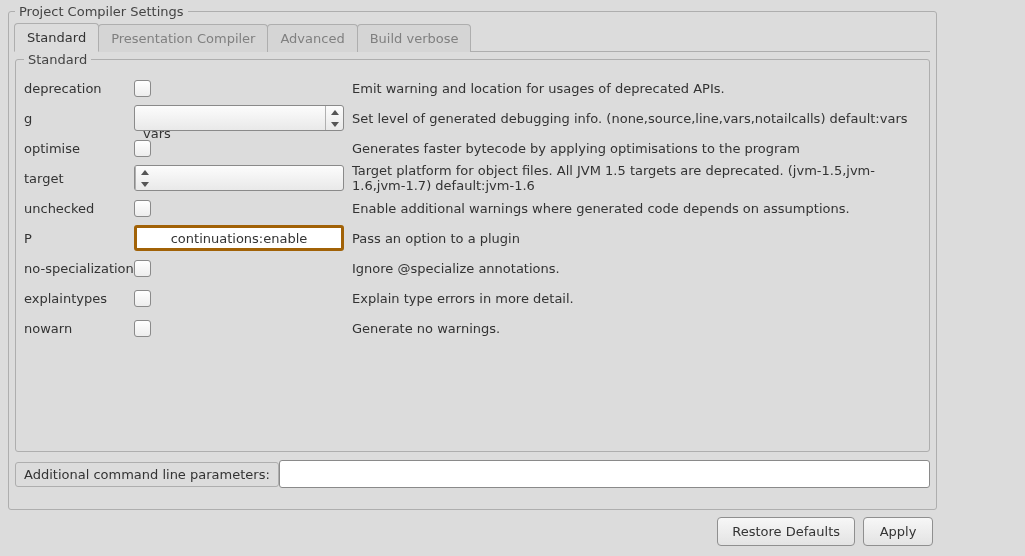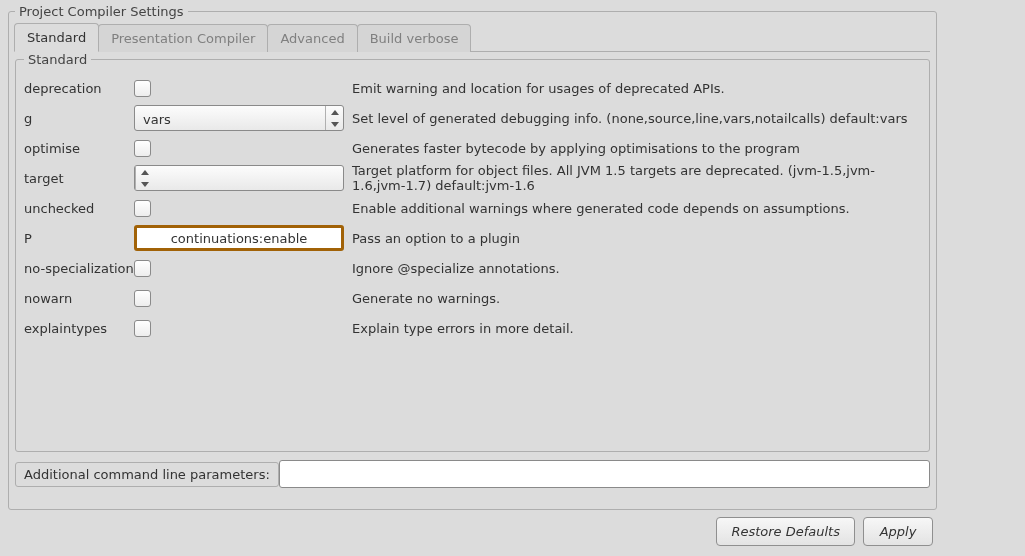--- a/index.html
+++ b/index.html
@@ -99,21 +99,21 @@
     display: flex;
     border: 1px solid #8a8a8a;
     border-radius: 3px;
     background: linear-gradient(#fcfcfc, #e9e9e9);
     height: 26px;
     align-items: stretch;
     cursor: pointer;
   }
   .select-text {
     flex: 1 1 auto;
-    padding: 6px 8px;
+    padding: 20px 8px;
     color: #333;
   }
   .spinner {
     width: 18px;
     border-left: 1px solid #b0b0b0;
     display: flex;
     flex-direction: column;
   }
   .spinner-up, .spinner-down {
     flex: 1 1 0;
@@ -167,21 +167,20 @@
     background: #fff;
     padding: 4px 8px;
     font: inherit;
   }
   .button-bar {
     position: absolute;
     right: 12px;
     bottom: 10px;
     display: flex;
     gap: 8px;
-    font-style: italic;
   }
   .btn {
     border: 1px solid #8f8f8f;
     border-radius: 4px;
     background: linear-gradient(#f7f7f7, #e3e3e3);
     padding: 6px 14px;
     font: inherit;
     color: #333;
     cursor: pointer;
     min-width: 70px;
@@ -268,33 +267,33 @@
       <div class="row">
         <div class="col-label">no-specialization</div>
         <div class="col-ctrl">
             <div class="checkbox"></div>
           </div>
         <div class="col-desc">Ignore @specialize annotations.</div>
       </div>
 
 
       <div class="row">
+        <div class="col-label">explaintypes</div>
+        <div class="col-ctrl">
+            <div class="checkbox"></div>
+          </div>
+        <div class="col-desc">Explain type errors in more detail.</div>
+      </div>
+
+      <div class="row">
         <div class="col-label">nowarn</div>
         <div class="col-ctrl">
             <div class="checkbox"></div>
           </div>
         <div class="col-desc">Generate no warnings.</div>
-      </div>
-
-      <div class="row">
-        <div class="col-label">explaintypes</div>
-        <div class="col-ctrl">
-            <div class="checkbox"></div>
-          </div>
-        <div class="col-desc">Explain type errors in more detail.</div>
       </div>
 
     </fieldset>
 
     <div class="addl-row">
       <div class="addl-label">Additional command line parameters:</div>
       <input class="addl-input" value="" style="">
     </div>
 
   </fieldset>

